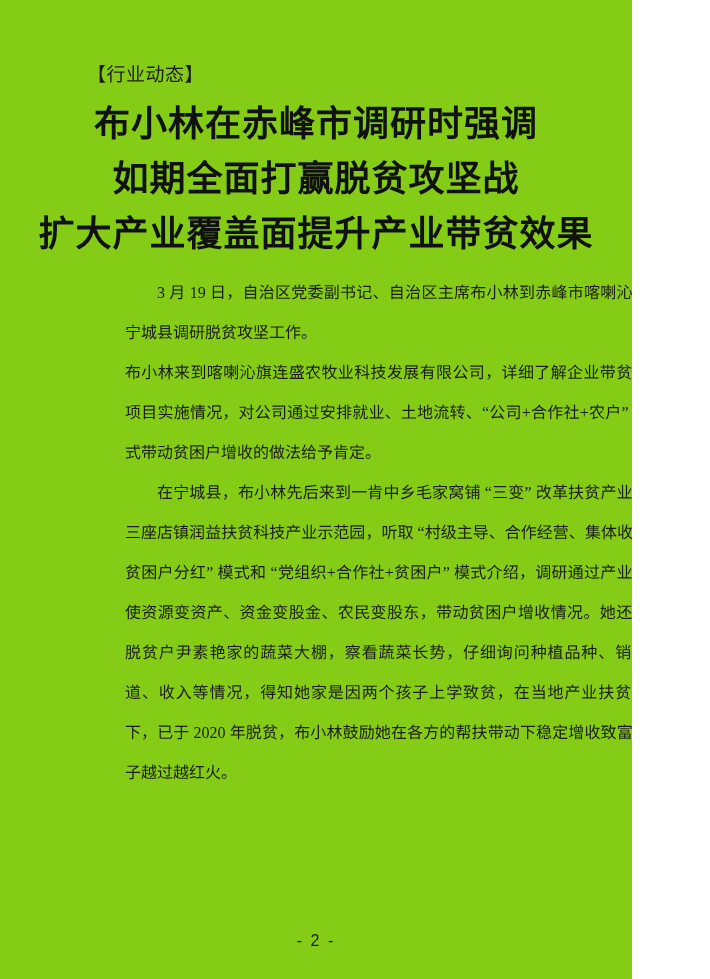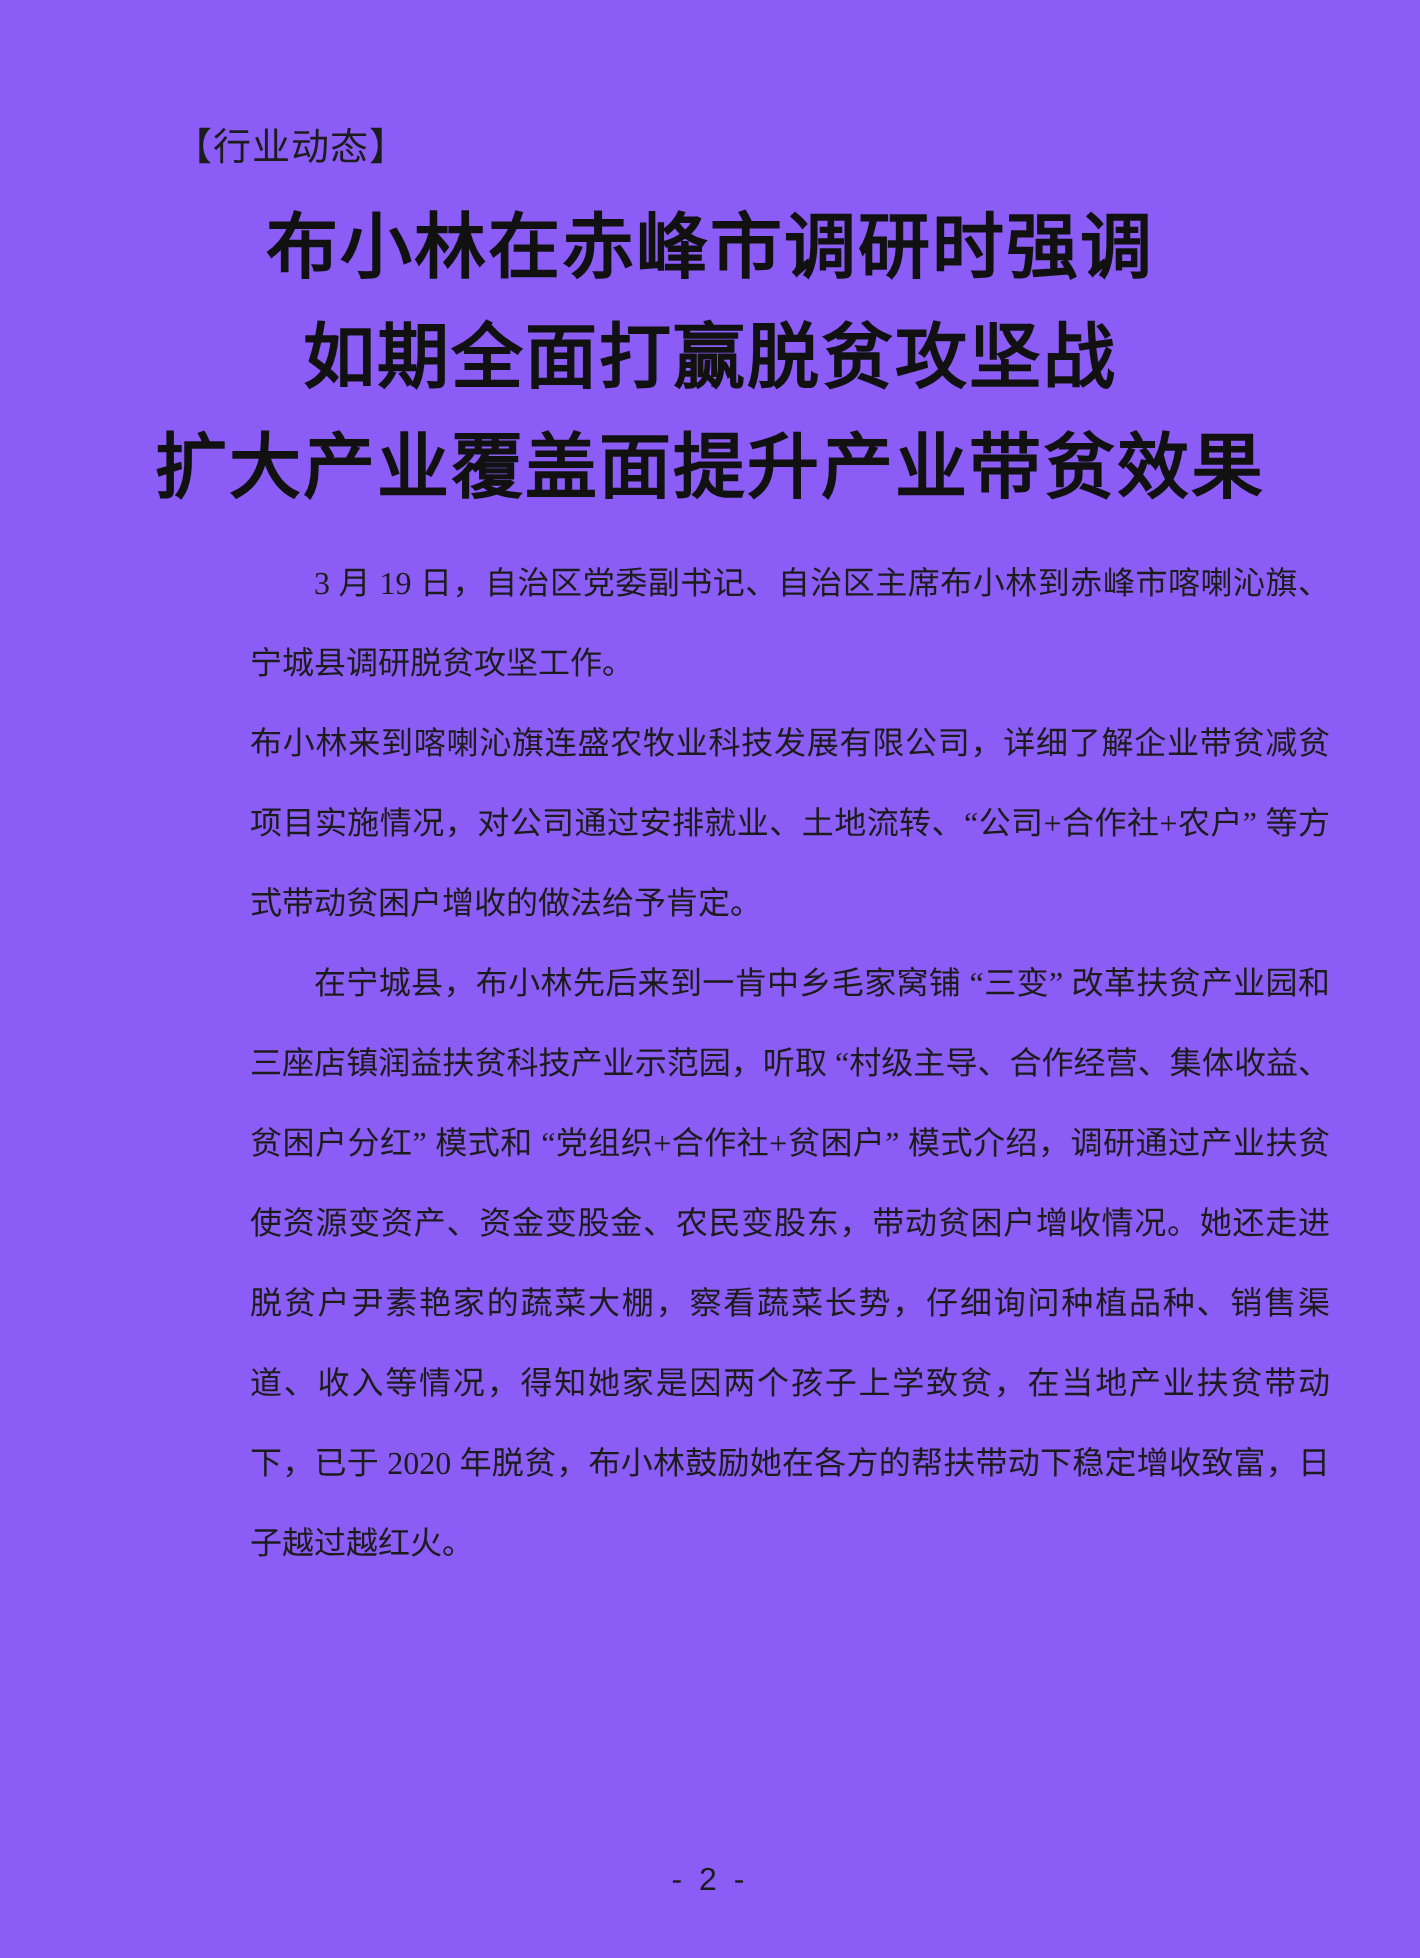--- a/index.html
+++ b/index.html
@@ -2,23 +2,23 @@
 <html lang="zh-CN"><head>
 <meta charset="utf-8">
 <style>
   html, body {
     margin: 0;
     padding: 0;
     background: #ffffff;
   }
   .page {
     position: relative;
-    width: 710px;
+    width: 632px;
     height: 979px;
-    background: #8b5cf6;
+    background: #84cc16;
     color: #1c1c1c;
     font-family: "Liberation Serif", "DejaVu Serif", serif;
     overflow: hidden;
   }
   .section-tag {
     position: absolute;
     left: 87px;
     top: 62px;
     font-family: "Liberation Sans", "DejaVu Sans", sans-serif;
     font-size: 19px;

